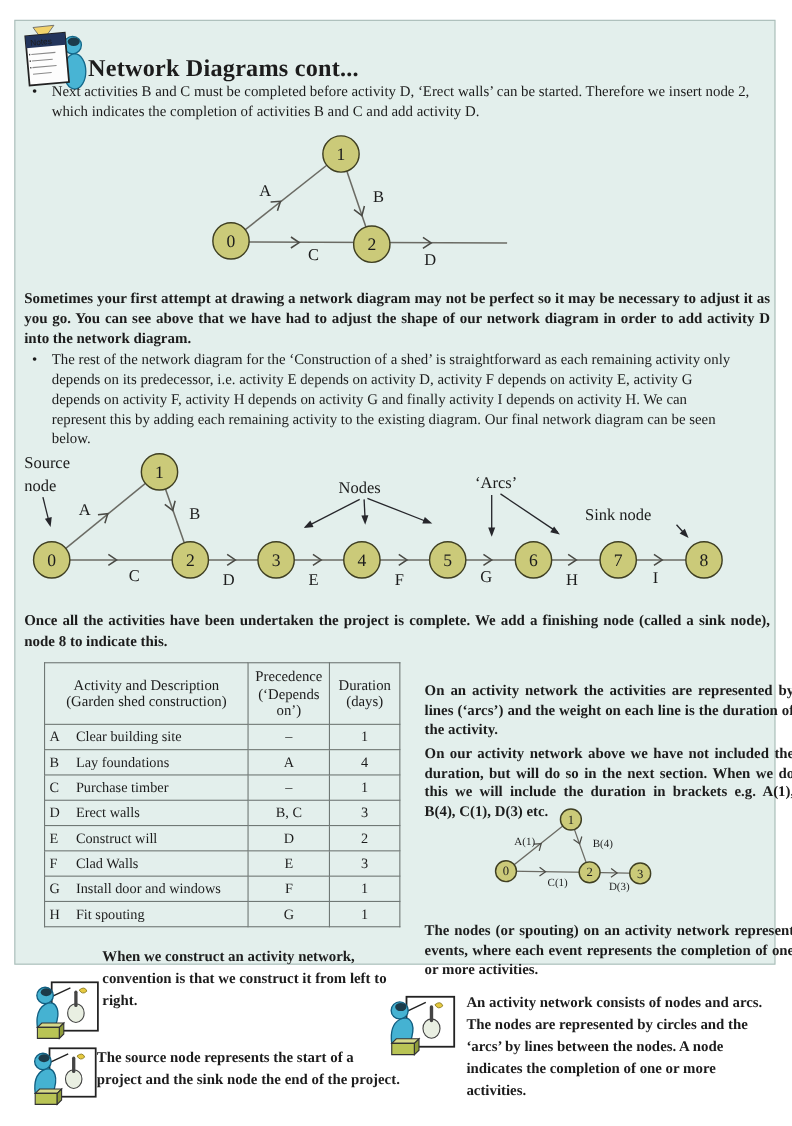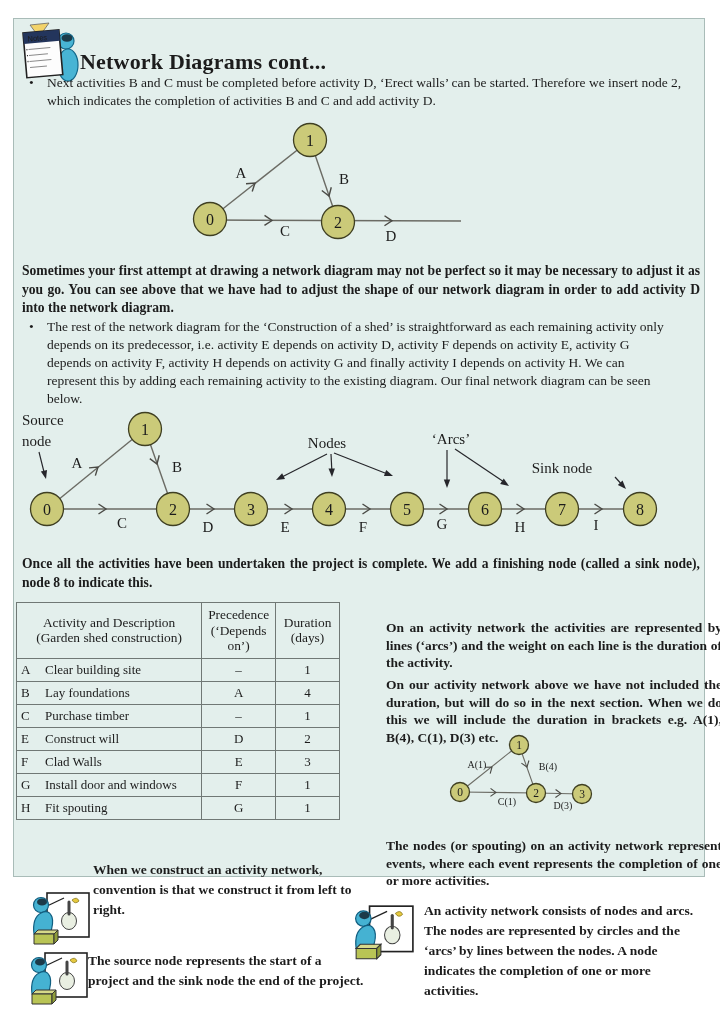--- a/index.html
+++ b/index.html
@@ -33,21 +33,21 @@
   .alabel{font-size:15px;text-anchor:middle;}
   .ann{font-size:15px;}
   .annc{font-size:15px;text-anchor:middle;}
   .annline{stroke:#26262b;stroke-width:1.2;fill:none;}
   .annhead{fill:#26262b;stroke:none;}
   .edge-s{stroke:#6b6b64;stroke-width:1.1;fill:none;}
   .chev-s{stroke:#4a4a45;stroke-width:1.1;fill:none;}
   .nlabel-s{font-size:11.5px;text-anchor:middle;}
   .alabel-s{font-size:10px;text-anchor:middle;}
   
-  .acttable{position:absolute;left:2px;top:583px;width:324px;border-collapse:collapse;font-size:13px;background:transparent;}
+  .acttable{position:absolute;left:26px;top:583px;width:324px;border-collapse:collapse;font-size:13px;background:transparent;}
   .acttable td{border:1px solid #707875;}
   .acttable{border:1.5px solid #5c6663;}
   .acttable thead td{text-align:center;font-size:13.4px;line-height:15.5px;padding:4px 2px;}
   .acttable tbody td{height:20px;padding:1px 4px;}
   .rletter{display:inline-block;width:24px;}
   td.c{text-align:center;}
   
   .rightcol{position:absolute;left:356px;top:584px;width:338px;height:280px;}
   .rightcol p{position:absolute;margin:16px;width:336px;font-weight:bold;font-size:13.5px;line-height:17.5px;text-align:justify;}
   .rp1{top:0;}
@@ -251,20 +251,25 @@
         </tr>
       <tr>
           <td><span class="rletter">B</span><span>Lay foundations</span></td>
           <td class="c">A</td>
           <td class="c">4</td>
         </tr>
       <tr>
           <td><span class="rletter">C</span><span>Purchase timber</span></td>
           <td class="c">–</td>
           <td class="c">1</td>
+        </tr>
+      <tr>
+          <td><span class="rletter">D</span><span>Erect walls</span></td>
+          <td class="c">B, C</td>
+          <td class="c">3</td>
         </tr>
       <tr>
           <td><span class="rletter">E</span><span>Construct will</span></td>
           <td class="c">D</td>
           <td class="c">2</td>
         </tr>
       <tr>
           <td><span class="rletter">F</span><span>Clad Walls</span></td>
           <td class="c">E</td>
           <td class="c">3</td>

